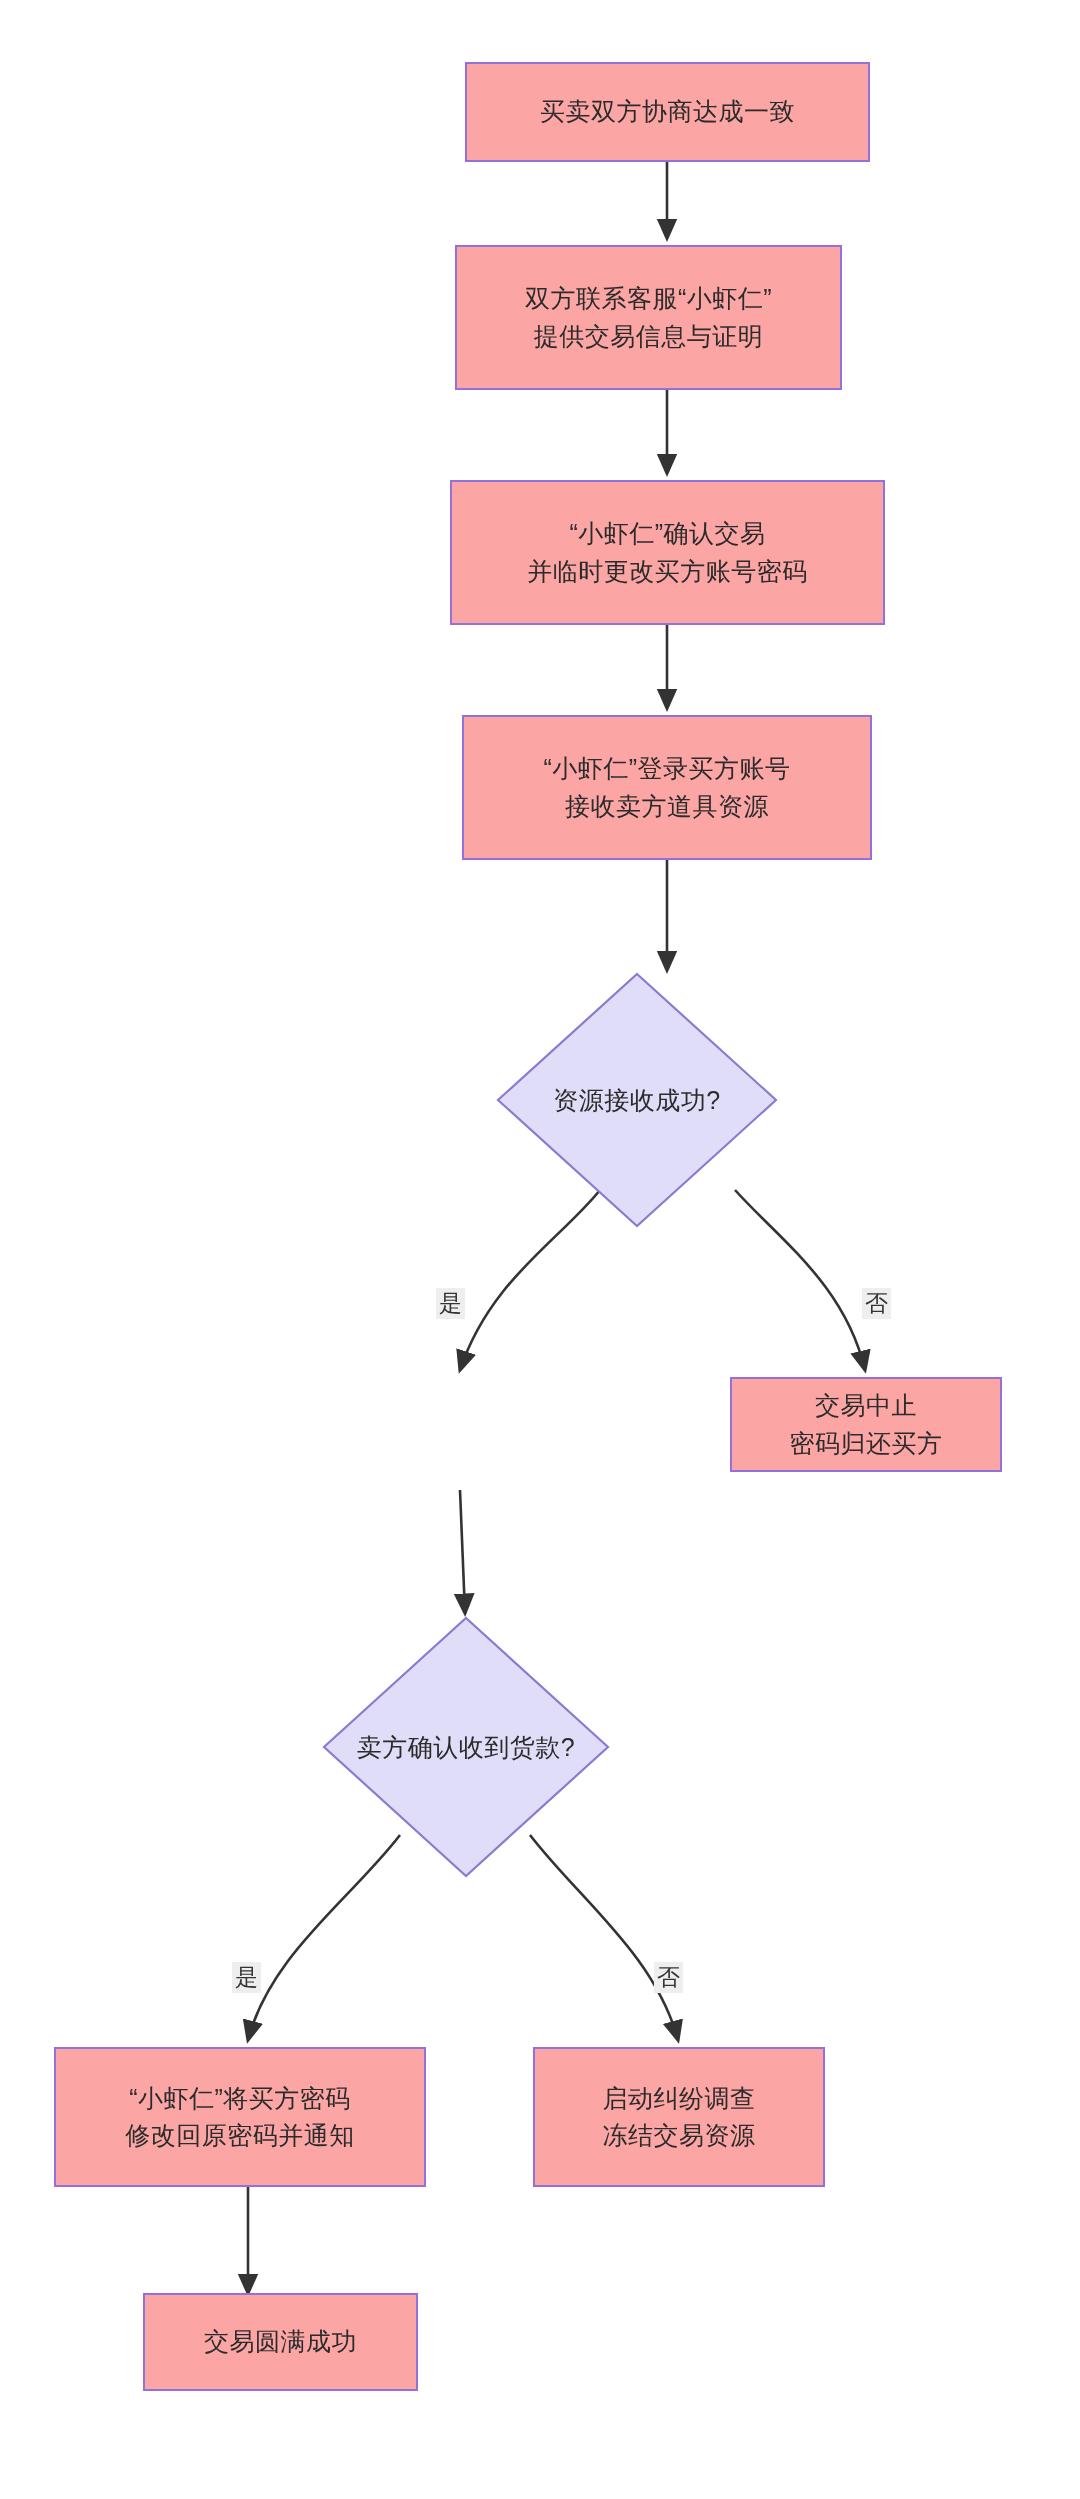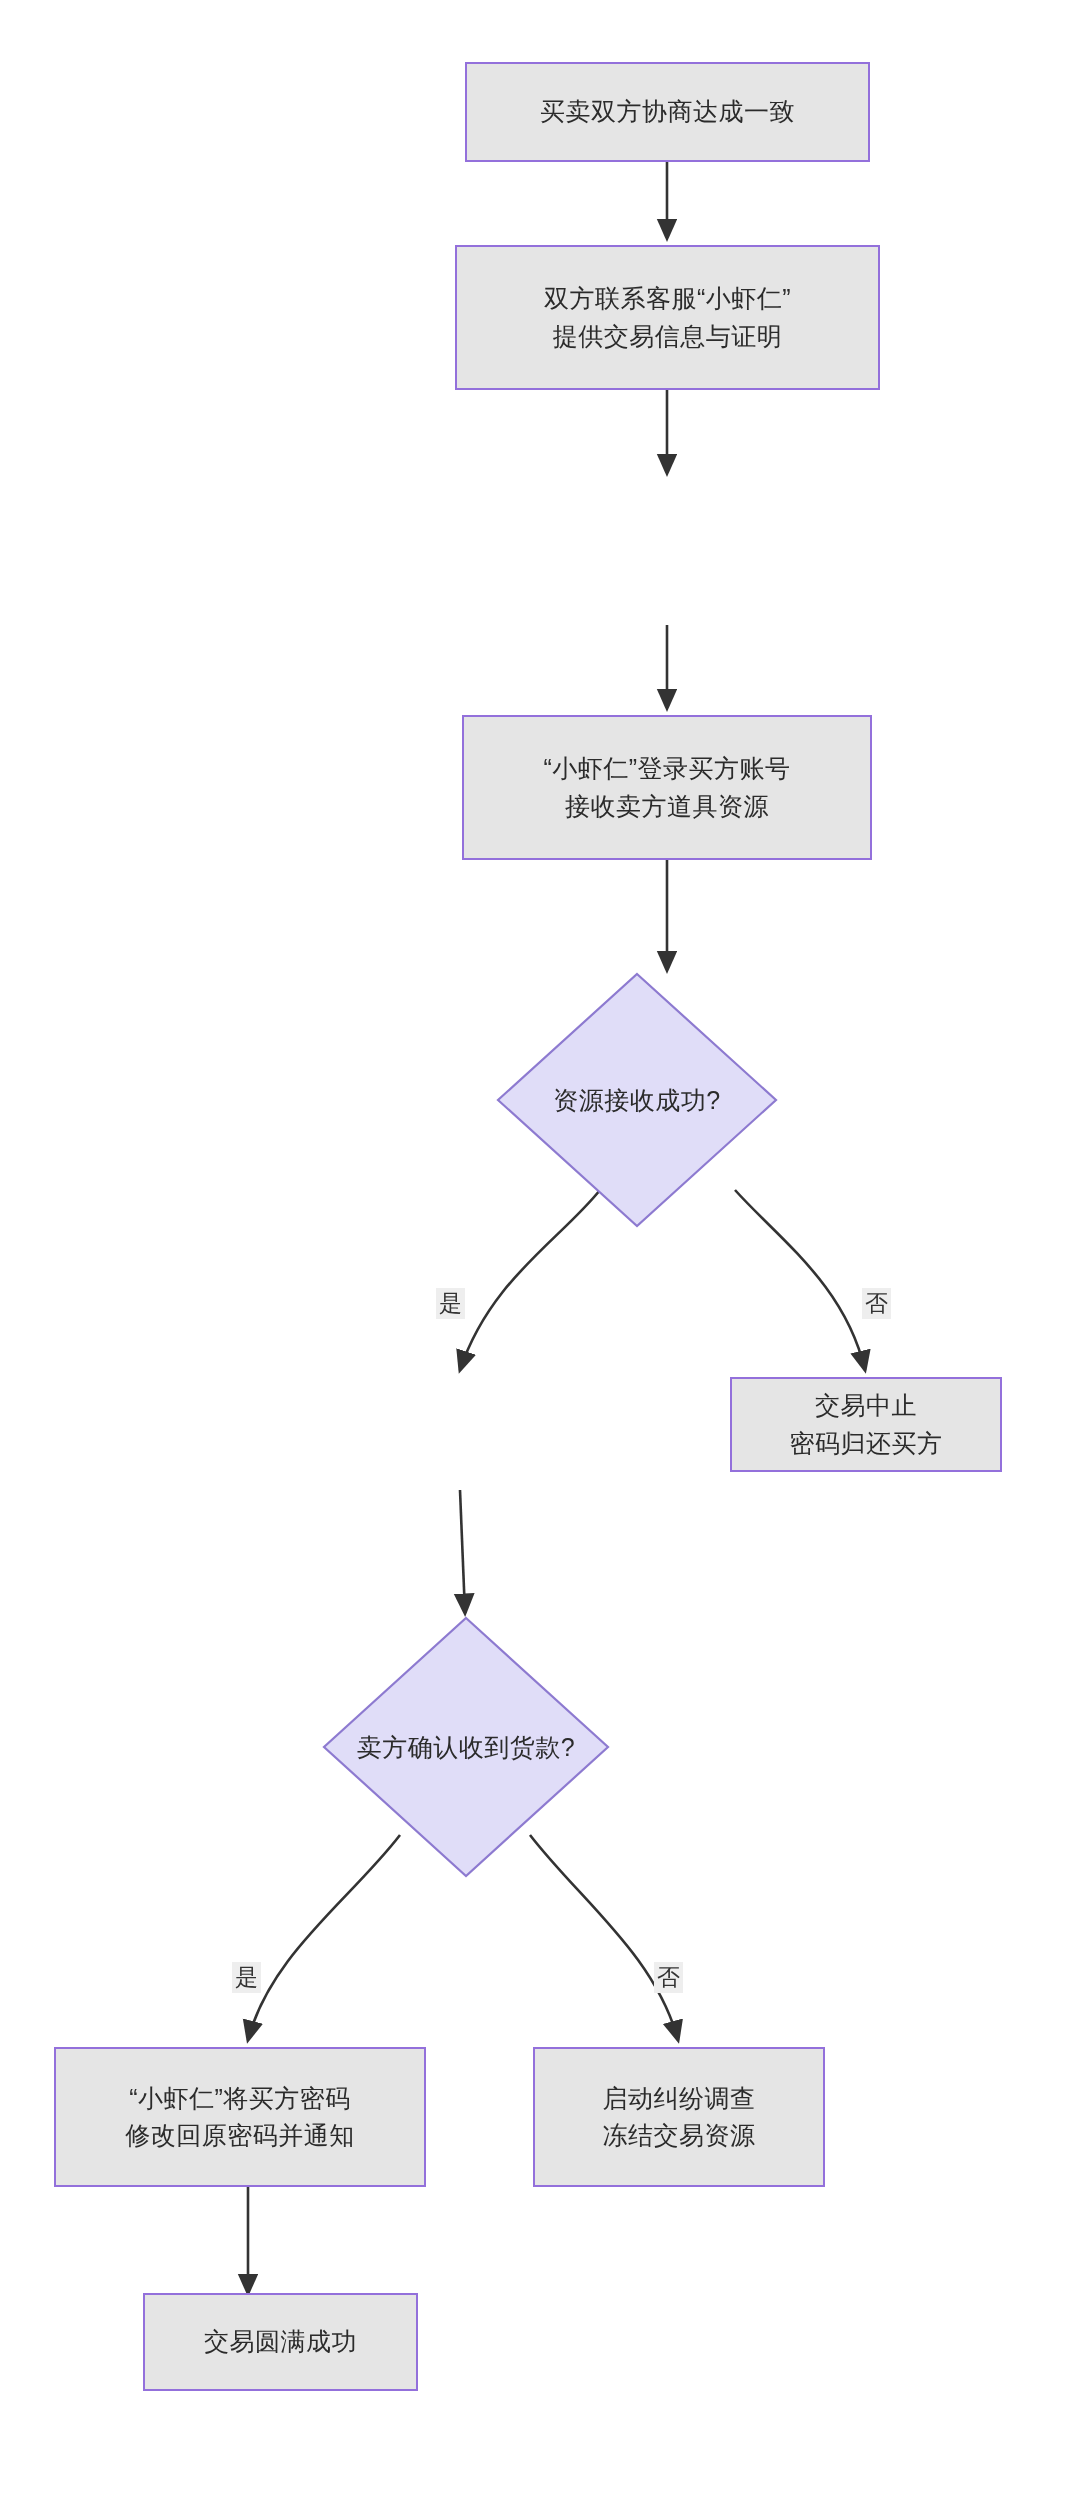--- a/index.html
+++ b/index.html
@@ -17,21 +17,21 @@
     overflow: hidden;
   }
   svg.edges {
     position: absolute;
     left: 0; top: 0;
     width: 1080px; height: 2499px;
     pointer-events: none;
   }
   .node {
     position: absolute;
-    background: #e5e5e5;
+    background: #fca5a5;
     border: 2px solid #9370db;
     display: flex;
     flex-direction: column;
     align-items: center;
     justify-content: center;
     color: #2b2b2b;
     font-size: 25px;
     line-height: 1.5;
     letter-spacing: 0.5px;
     text-align: center;
@@ -89,25 +89,29 @@
       <path d="M400,1835 C350,1900 270,1955 248,2040"></path>
       <path d="M530,1835 C580,1900 655,1955 678,2040"></path>
       <path d="M248,2187 L248,2293"></path>
     </g>
   </svg>
 
   <div class="node" style="left:465px; top:62px; width:405px; height:100px;">
     <span class="line">买卖双方协商达成一致</span>
   </div>
 
-  <div class="node" style="left:455px; top:245px; width:425px; height:145px;">
+  <div class="node" style="left:455px; top:245px; width:387px; height:145px;">
     <span class="line">双方联系客服“小虾仁”</span>
     <span class="line">提供交易信息与证明</span>
   </div>
 
+  <div class="node" style="left:450px; top:480px; width:435px; height:145px;">
+    <span class="line">“小虾仁”确认交易</span>
+    <span class="line">并临时更改买方账号密码</span>
+  </div>
 
   <div class="node" style="left:462px; top:715px; width:410px; height:145px;">
     <span class="line">“小虾仁”登录买方账号</span>
     <span class="line">接收卖方道具资源</span>
   </div>
 
   <div class="diamond-wrap" style="left:496px; top:972px; width:282px; height:256px;">
     <svg width="282" height="256" viewBox="0 0 282 256">
       <polygon points="141,2 280,128 141,254 2,128" fill="#e0ddf8" stroke="#8d7ad0" stroke-width="2.2"></polygon>
     </svg>

